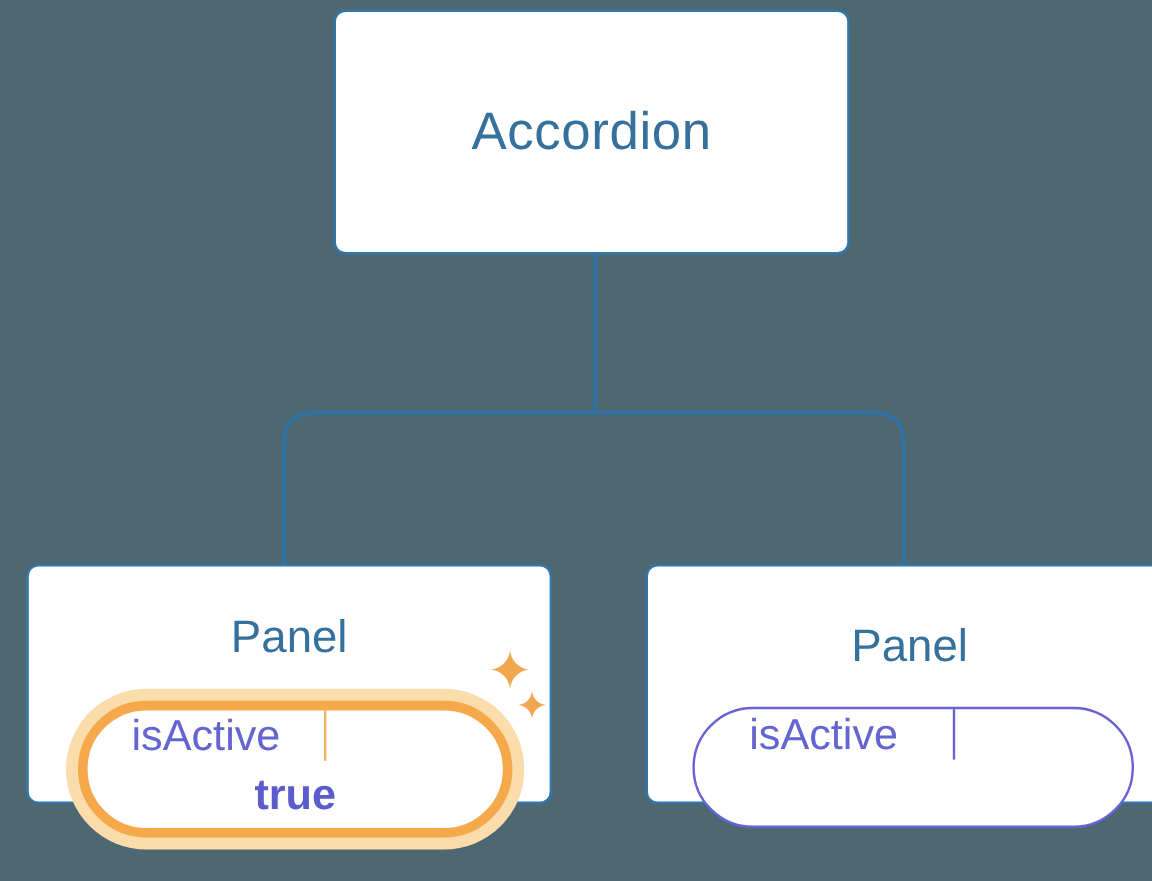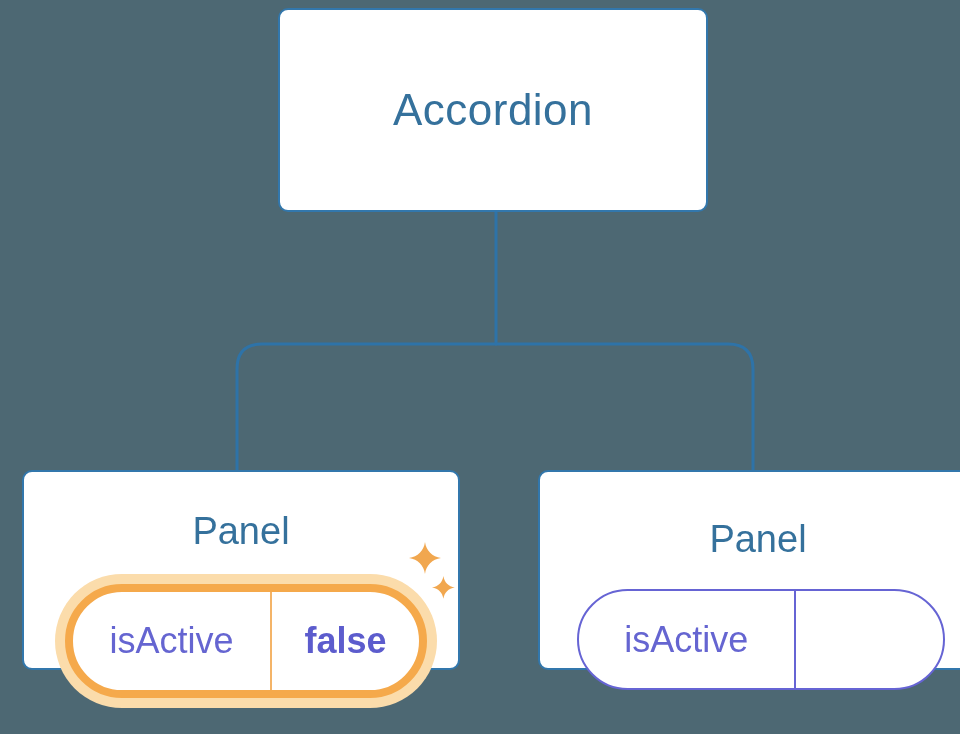--- a/index.html
+++ b/index.html
@@ -63,20 +63,21 @@
     line-height: 1;
   }
   .node-panel-left  .panel-title { top: 40px; }
   .node-panel-right .panel-title { top: 48px; }
   .pill {
     position: absolute;
     box-sizing: border-box;
     display: flex;
     align-items: stretch;
     background: #ffffff;
+    flex-direction: column;
   }
   .pill .cell {
     display: flex;
     align-items: center;
     justify-content: center;
     font-size: 36px;
     color: var(--state-text, #6565d1);
   }
   .pill-active {
     left: 41px; top: 112px;
@@ -123,21 +124,21 @@
   </svg>
 
   <div class="node node-root">
     <div class="root-title">Accordion</div>
   </div>
 
   <div class="node node-panel node-panel-left">
     <div class="panel-title">Panel</div>
     <div class="pill pill-active">
       <div class="cell cell-name">isActive</div>
-      <div class="cell cell-value">false</div>
+      <div class="cell cell-value">true</div>
     </div>
   </div>
 
   <svg class="sparkles" viewBox="0 0 52 62" aria-hidden="true">
     <path transform="translate(3,0) scale(1.333)" d="M12 0 C12.9 6.6 17.4 11.1 24 12 C17.4 12.9 12.9 17.4 12 24 C11.1 17.4 6.6 12.9 0 12 C6.6 11.1 11.1 6.6 12 0 Z"></path>
     <path transform="translate(26,34) scale(0.95)" d="M12 0 C12.9 6.6 17.4 11.1 24 12 C17.4 12.9 12.9 17.4 12 24 C11.1 17.4 6.6 12.9 0 12 C6.6 11.1 11.1 6.6 12 0 Z"></path>
   </svg>
 
   <div class="node node-panel node-panel-right">
     <div class="panel-title">Panel</div>

